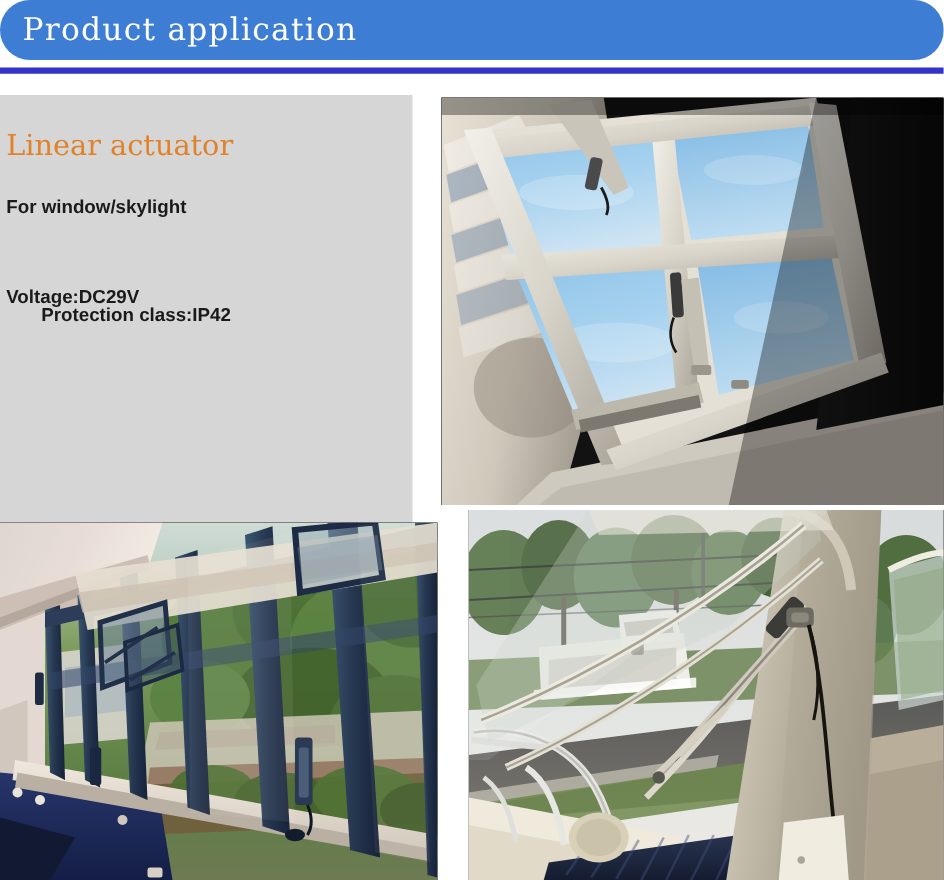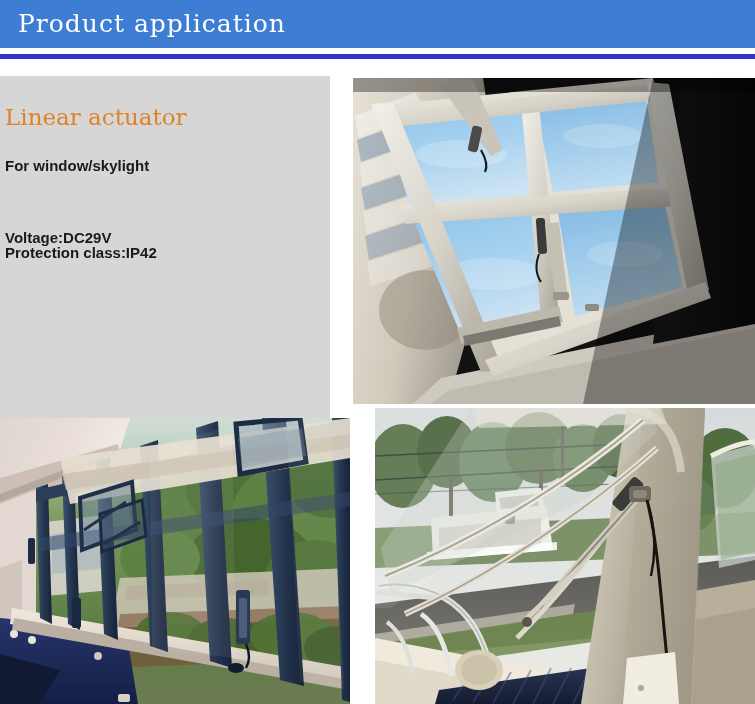--- a/index.html
+++ b/index.html
@@ -14,20 +14,21 @@
     overflow: hidden;
     font-family: "Liberation Sans", sans-serif;
   }
 
   
   #header-bar {
     position: absolute;
     left: 0; top: 0;
     width: 755px; height: 48px;
     background: #3d7dd4;
+    border-radius: 24px;
   }
   #header-title {
     position: absolute;
     left: 18px; top: 7px;
     font-family: "DejaVu Serif", serif;
     font-size: 25px;
     line-height: 34px;
     color: #ffffff;
     letter-spacing: 1px;
     white-space: nowrap;
@@ -65,21 +66,21 @@
     position: absolute;
     left: 5px;
     font-family: "Liberation Sans", sans-serif;
     font-size: 15px;
     font-weight: bold;
     color: #1a1a1a;
     white-space: nowrap;
   }
   #spec-line-0 { top: 81px; text-align: center; }
   #spec-line-1 { top: 125px; margin-top: 28px; }
-  #spec-line-2 { top: 168px; }
+  #spec-line-2 { top: 168px; margin-left: 28px; }
 
   
   .photo {
     position: absolute;
     overflow: hidden;
     background: #000;
   }
   #photo-skylight {
     left: 353px; top: 78px;
     width: 402px; height: 326px;

